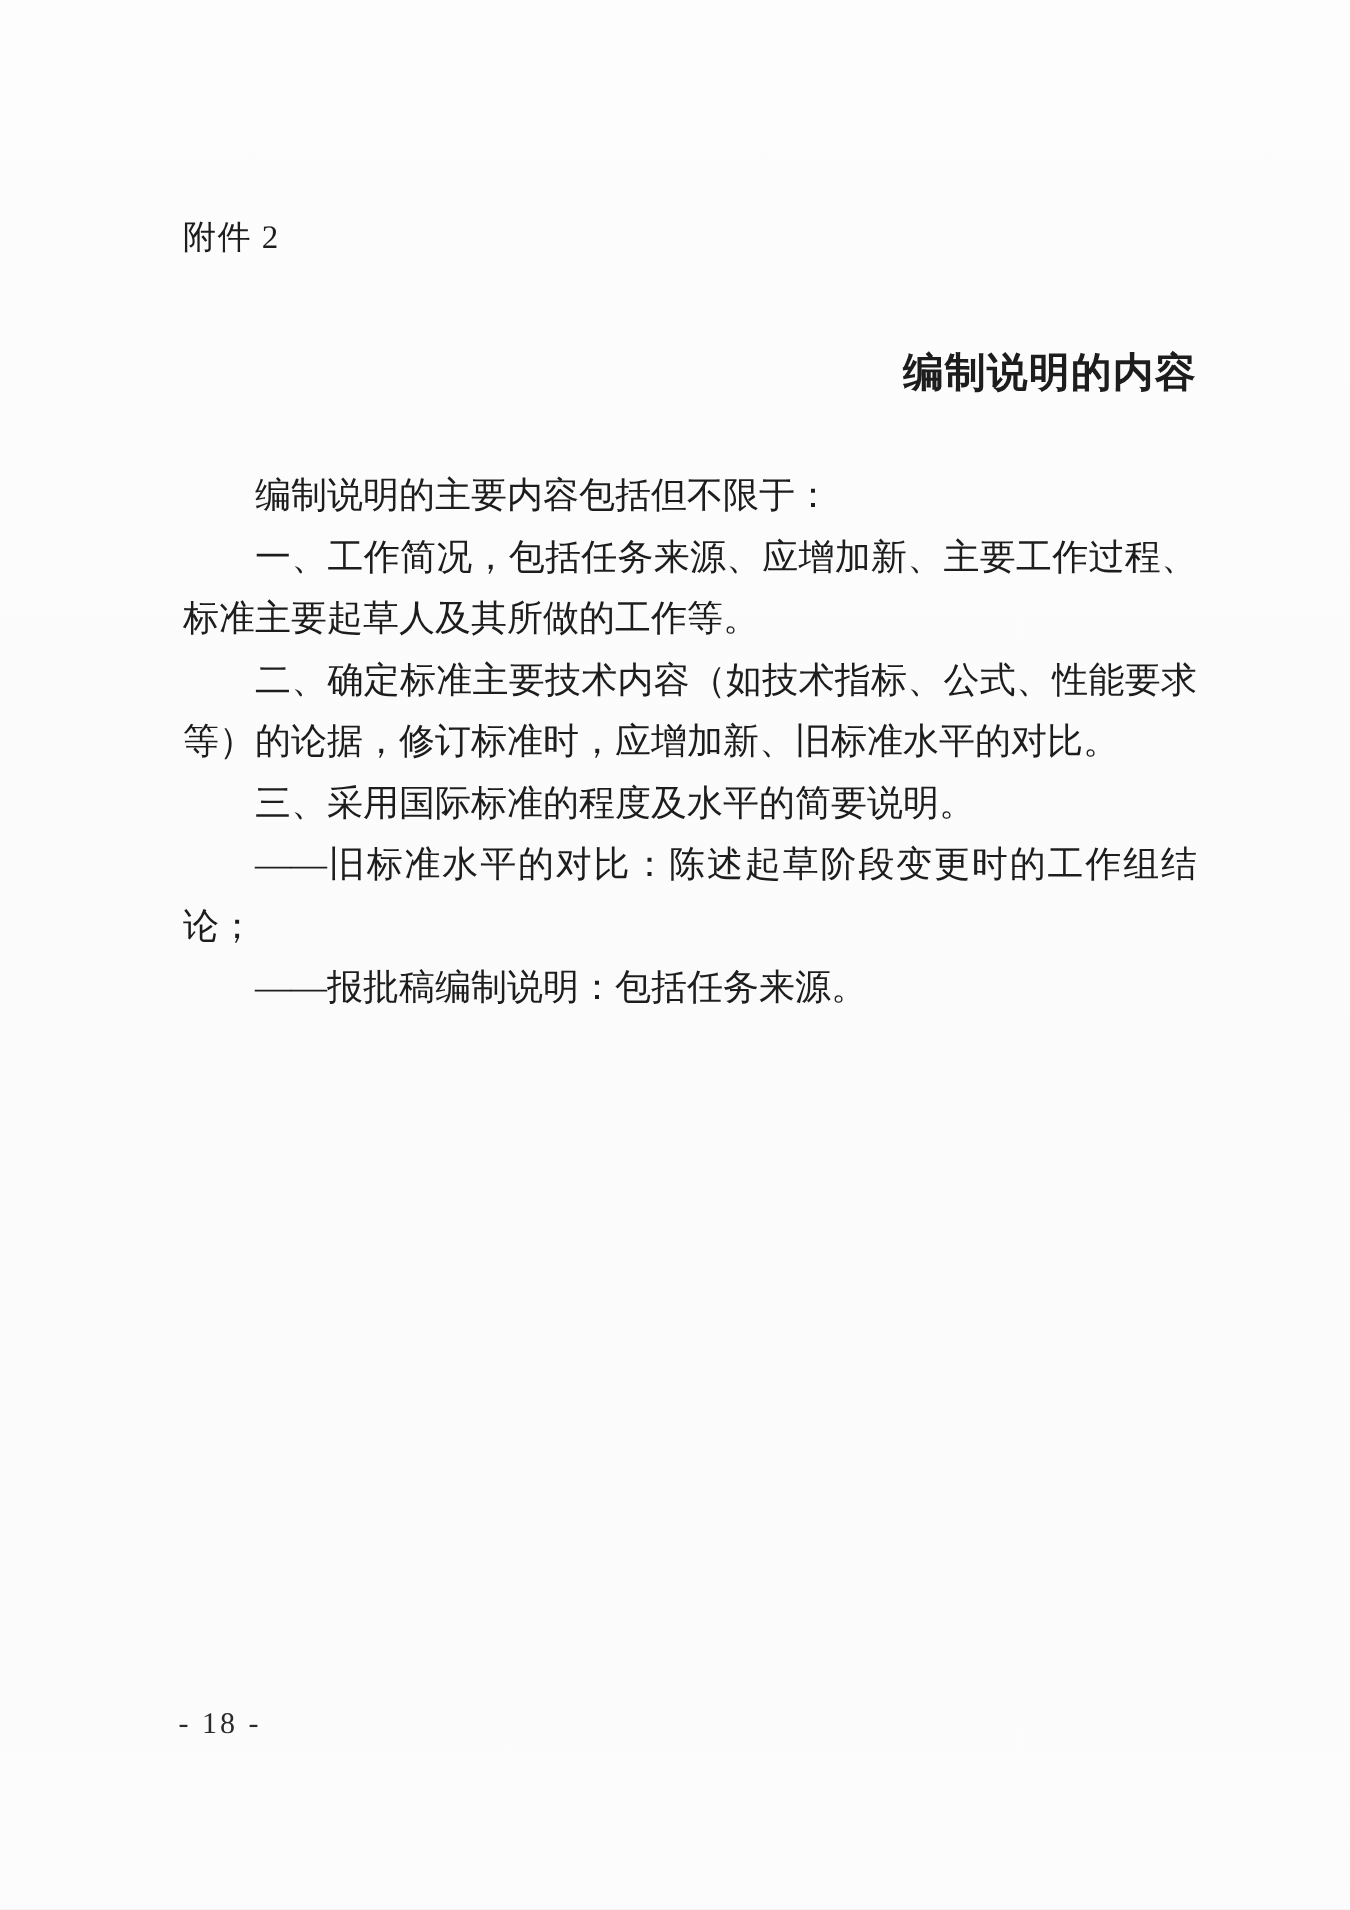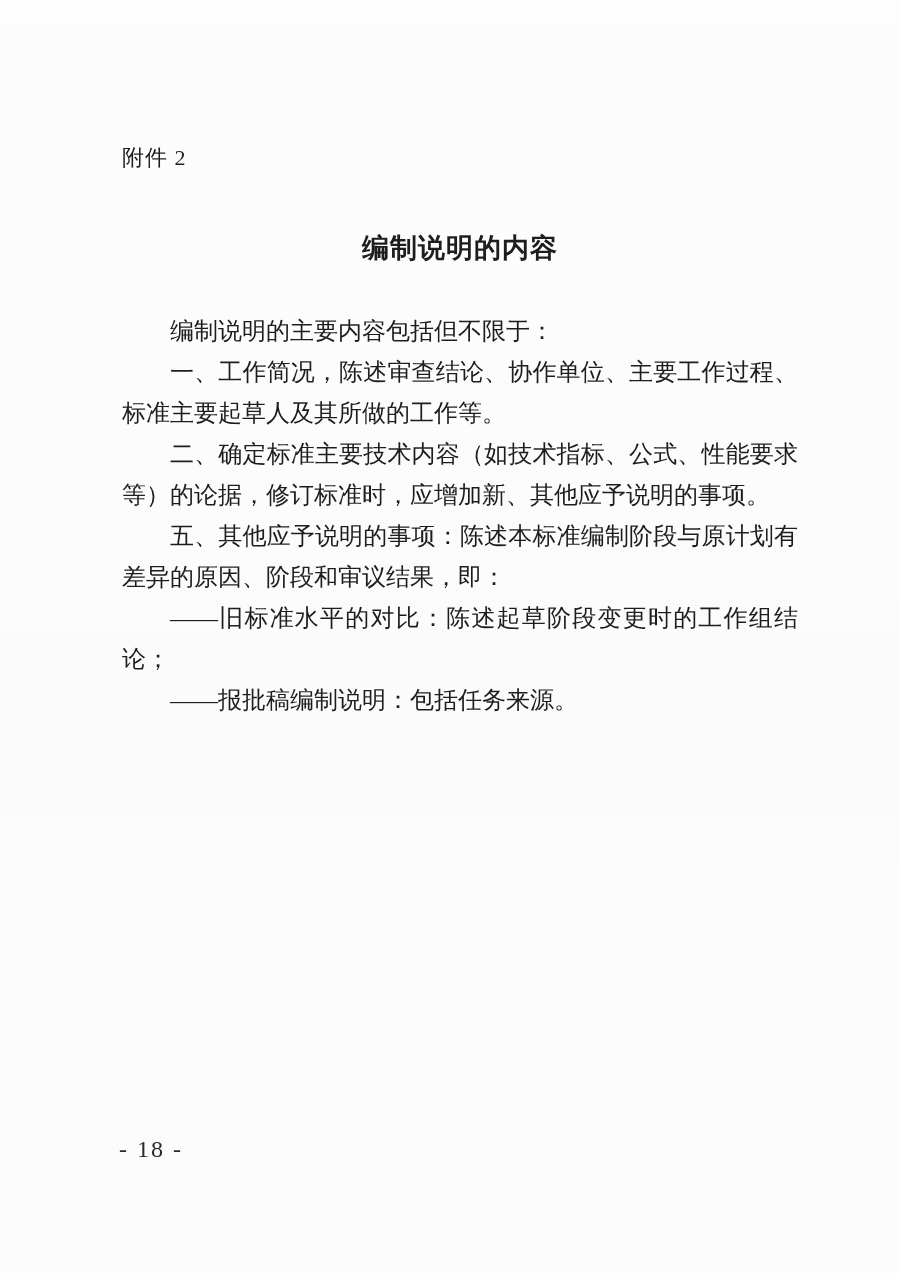--- a/index.html
+++ b/index.html
@@ -25,21 +25,21 @@
     top: 143px;
     font-size: 22px;
     line-height: 30px;
     letter-spacing: 1px;
   }
   .doc-title {
     position: absolute;
     left: 122px;
     top: 230px;
     width: 676px;
-    text-align: center;
+    text-align: right;
     font-size: 27px;
     font-weight: bold;
     line-height: 36px;
     letter-spacing: 1px;
   }
   .body-text {
     position: absolute;
     left: 122px;
     top: 311px;
     width: 676px;
@@ -50,39 +50,39 @@
     text-align: justify;
     text-indent: 2em;
     margin: 0;
     word-break: break-all;
     line-break: strict;
   }
   .page-number {
     position: absolute;
     left: 119px;
     top: 1135px;
-    font-size: 24px;
+    font-size: 20px;
     line-height: 28px;
     letter-spacing: 2px;
     color: #2a2a2a;
   }
 </style>
 </head>
 <body>
 
 <div class="page">
 
   <div class="attachment-label">附件 2</div>
 
   <div class="doc-title">编制说明的内容</div>
 
   <div class="body-text">
       <p class="para">编制说明的主要内容包括但不限于：</p>
-      <p class="para">一、工作简况，陈述审查结论、协作单位、主要工作过程、标准主要起草人及其所做的工作等。</p>
-      <p class="para">二、确定标准主要技术内容（如技术指标、公式、性能要求等）的论据，修订标准时，应增加新、其他应予说明的事项。</p>
-      <p class="para">五、其他应予说明的事项：陈述本标准编制阶段与原计划有差异的原因、阶段和审议结果，即：</p>
+      <p class="para">一、工作简况，包括任务来源、应增加新、主要工作过程、标准主要起草人及其所做的工作等。</p>
+      <p class="para">二、确定标准主要技术内容（如技术指标、公式、性能要求等）的论据，修订标准时，应增加新、旧标准水平的对比。</p>
+      <p class="para">三、采用国际标准的程度及水平的简要说明。</p>
       <p class="para">——旧标准水平的对比：陈述起草阶段变更时的工作组结论；</p>
       <p class="para">——报批稿编制说明：包括任务来源。</p>
     </div>
 
   <div class="page-number">- 18 -</div>
 
 </div>
 
 </body></html>

